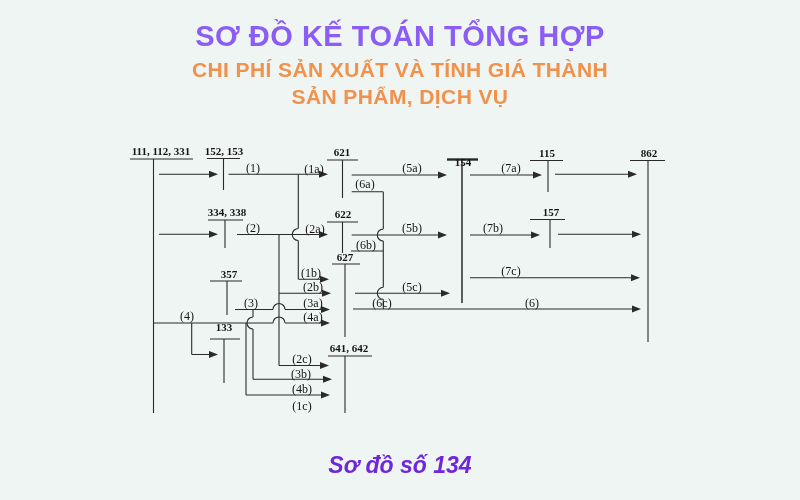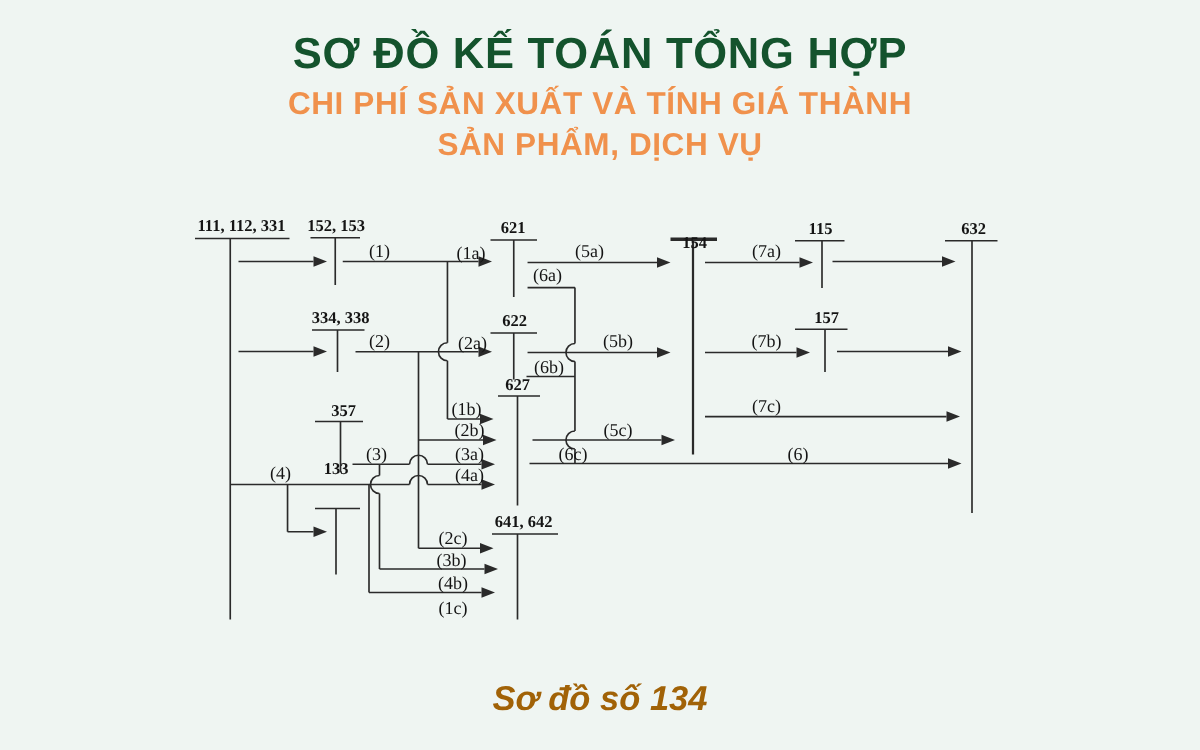--- a/index.html
+++ b/index.html
@@ -1,23 +1,23 @@
 <!DOCTYPE html>
 <html><head>
 <meta charset="utf-8">
 <style>
   html,body{margin:0;padding:0;}
   body{width:800px;height:500px;overflow:hidden;background:#eff5f2;}
   .stage{position:relative;width:800px;height:500px;background:#eff5f2;
          font-family:"Liberation Sans",sans-serif;}
   .hline{position:absolute;left:0;width:800px;text-align:center;line-height:1;}
-  .title{top:22px;font-size:29px;font-weight:bold;color:#14532d;letter-spacing:.5px;}
+  .title{top:22px;font-size:29px;font-weight:bold;color:#8b5cf6;letter-spacing:.5px;}
   .sub1{top:59px;font-size:21px;font-weight:bold;color:#f0914c;letter-spacing:.4px;}
   .sub2{top:86px;font-size:21px;font-weight:bold;color:#f0914c;letter-spacing:.4px;}
-  .caption{top:454px;font-size:23px;font-weight:bold;font-style:italic;color:#a16207;}
+  .caption{top:454px;font-size:23px;font-weight:bold;font-style:italic;color:#6d28d9;}
   .diagram{position:absolute;left:0;top:0;width:800px;height:500px;}
   .diagram svg{position:absolute;left:0;top:0;}
   .lbl{position:absolute;transform:translate(-50%,-50%);white-space:nowrap;
        color:#141414;font-family:"Liberation Serif",serif;}
   .acc{font-size:11px;font-weight:bold;letter-spacing:0;text-align:right;}
   .flw{font-size:12px;}
 </style>
 </head>
 <body>
 
@@ -127,50 +127,50 @@
       <g>
         <path d="M470 277.7H631"></path>
           <path fill="#2a2a2a" stroke="none" d="M640 277.7l-9 -3.5v7z"></path>
       </g>
     </svg>
 
     <div class="lbl acc" style="left:161px;top:151px">111, 112, 331</div>
     <div class="lbl acc" style="left:224px;top:151px">152, 153</div>
     <div class="lbl acc" style="left:227px;top:212px">334, 338</div>
     <div class="lbl acc" style="left:229px;top:274px">357</div>
-    <div class="lbl acc" style="left:224px;top:313px">133</div>
+    <div class="lbl acc" style="left:224px;top:327px">133</div>
     <div class="lbl acc" style="left:342px;top:152px">621</div>
     <div class="lbl acc" style="left:343px;top:214px">622</div>
     <div class="lbl acc" style="left:345px;top:257px">627</div>
     <div class="lbl acc" style="left:349px;top:348px">641, 642</div>
     <div class="lbl acc" style="left:463px;top:162px">154</div>
     <div class="lbl acc" style="left:547px;top:153px">115</div>
     <div class="lbl acc" style="left:551px;top:212px">157</div>
-    <div class="lbl acc" style="left:649px;top:153px">632</div>
+    <div class="lbl acc" style="left:649px;top:153px">862</div>
 
     <div class="lbl flw" style="left:253px;top:168px">(1)</div>
     <div class="lbl flw" style="left:314px;top:169px">(1a)</div>
     <div class="lbl flw" style="left:253px;top:228px">(2)</div>
     <div class="lbl flw" style="left:315px;top:229px">(2a)</div>
     <div class="lbl flw" style="left:311px;top:273px">(1b)</div>
     <div class="lbl flw" style="left:313px;top:287px">(2b)</div>
     <div class="lbl flw" style="left:251px;top:303px">(3)</div>
     <div class="lbl flw" style="left:313px;top:303px">(3a)</div>
     <div class="lbl flw" style="left:187px;top:316px">(4)</div>
     <div class="lbl flw" style="left:313px;top:316.5px">(4a)</div>
     <div class="lbl flw" style="left:302px;top:359px">(2c)</div>
     <div class="lbl flw" style="left:301px;top:374px">(3b)</div>
     <div class="lbl flw" style="left:302px;top:389px">(4b)</div>
     <div class="lbl flw" style="left:302px;top:406px">(1c)</div>
-    <div class="lbl flw" style="left:393px;top:168px">(5a)</div>
+    <div class="lbl flw" style="left:412px;top:168px">(5a)</div>
     <div class="lbl flw" style="left:365px;top:184px">(6a)</div>
     <div class="lbl flw" style="left:412px;top:228px">(5b)</div>
     <div class="lbl flw" style="left:366px;top:244.5px">(6b)</div>
     <div class="lbl flw" style="left:412px;top:287px">(5c)</div>
     <div class="lbl flw" style="left:382px;top:302.5px">(6c)</div>
     <div class="lbl flw" style="left:532px;top:302.5px">(6)</div>
     <div class="lbl flw" style="left:511px;top:168px">(7a)</div>
-    <div class="lbl flw" style="left:511px;top:228px">(7b)</div>
+    <div class="lbl flw" style="left:493px;top:228px">(7b)</div>
     <div class="lbl flw" style="left:511px;top:271px">(7c)</div>
   </div>
 
   <div class="hline caption">Sơ đồ số 134</div>
 </div>
 
 </body></html>

